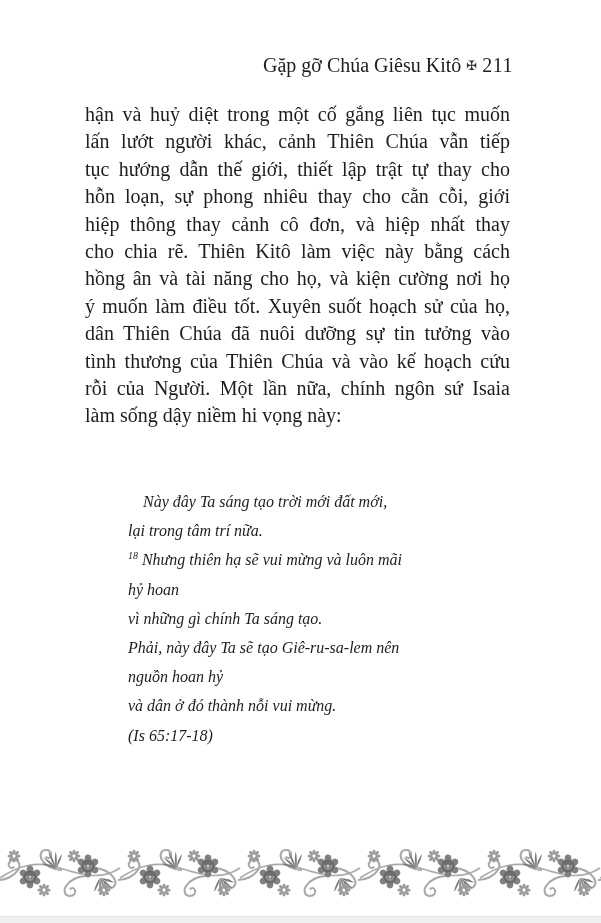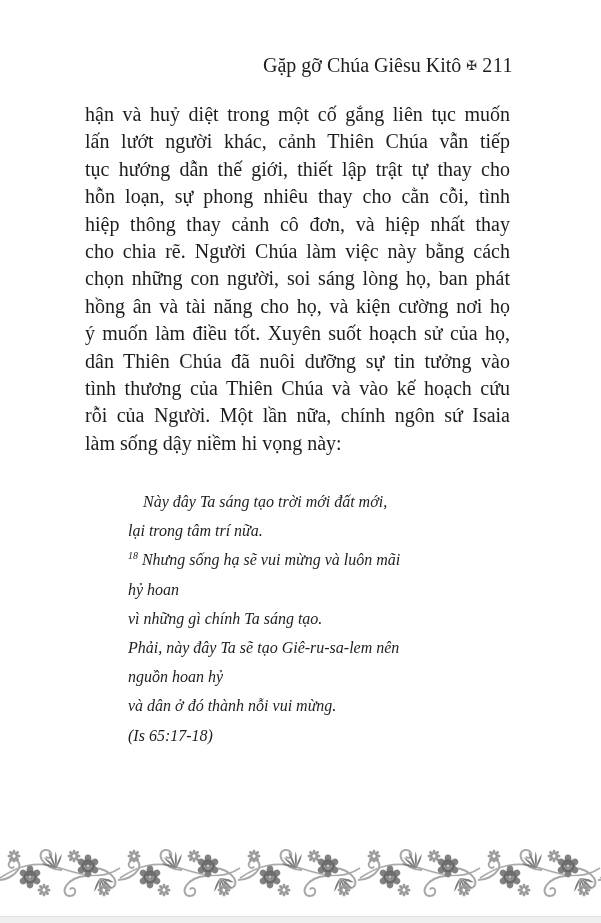--- a/index.html
+++ b/index.html
@@ -61,36 +61,35 @@
 <div class="page">
 
   <div class="runhead">
     <span>Gặp gỡ Chúa Giêsu Kitô</span><span class="cross">✠</span><span class="pagenum">211</span>
   </div>
 
   <div class="bodytext">
     <div class="bline">hận và huỷ diệt trong một cố gắng liên tục muốn</div>
     <div class="bline">lấn lướt người khác, cảnh Thiên Chúa vẫn tiếp</div>
     <div class="bline">tục hướng dẫn thế giới, thiết lập trật tự thay cho</div>
-    <div class="bline">hỗn loạn, sự phong nhiêu thay cho cằn cỗi, tình</div>
+    <div class="bline">hỗn loạn, sự phong nhiêu thay cho cằn cỗi, giới</div>
     <div class="bline">hiệp thông thay cảnh cô đơn, và hiệp nhất thay</div>
-    <div class="bline">cho chia rẽ. Người Chúa làm việc này bằng cách</div>
-    <div class="bline">chọn những con người, soi sáng lòng họ, ban phát</div>
+    <div class="bline">cho chia rẽ. Thiên Kitô làm việc này bằng cách</div>
     <div class="bline">hồng ân và tài năng cho họ, và kiện cường nơi họ</div>
     <div class="bline">ý muốn làm điều tốt. Xuyên suốt hoạch sử của họ,</div>
     <div class="bline">dân Thiên Chúa đã nuôi dưỡng sự tin tưởng vào</div>
     <div class="bline">tình thương của Thiên Chúa và vào kế hoạch cứu</div>
     <div class="bline">rỗi của Người. Một lần nữa, chính ngôn sứ Isaia</div>
     <div class="bline last">làm sống dậy niềm hi vọng này:</div>
   </div>
 
   <div class="quote">
     <div class="qline first">Này đây Ta sáng tạo trời mới đất mới,</div>
     <div class="qline">lại trong tâm trí nữa.</div>
-    <div class="qline"><sup>18</sup> <span>Nhưng sống hạ sẽ vui mừng và luôn mãi</span></div>
+    <div class="qline"><sup>18</sup> <span>Nhưng thiên hạ sẽ vui mừng và luôn mãi</span></div>
     <div class="qline">hỷ hoan</div>
     <div class="qline">vì những gì chính Ta sáng tạo.</div>
     <div class="qline">Phải, này đây Ta sẽ tạo Giê-ru-sa-lem nên</div>
     <div class="qline">nguồn hoan hỷ</div>
     <div class="qline">và dân ở đó thành nỗi vui mừng.</div>
     <div class="qline">(Is 65:17-18)</div>
   </div>
 
   <svg class="ornament" viewBox="0 0 601 54" xmlns="http://www.w3.org/2000/svg" aria-hidden="true">
     <defs>

